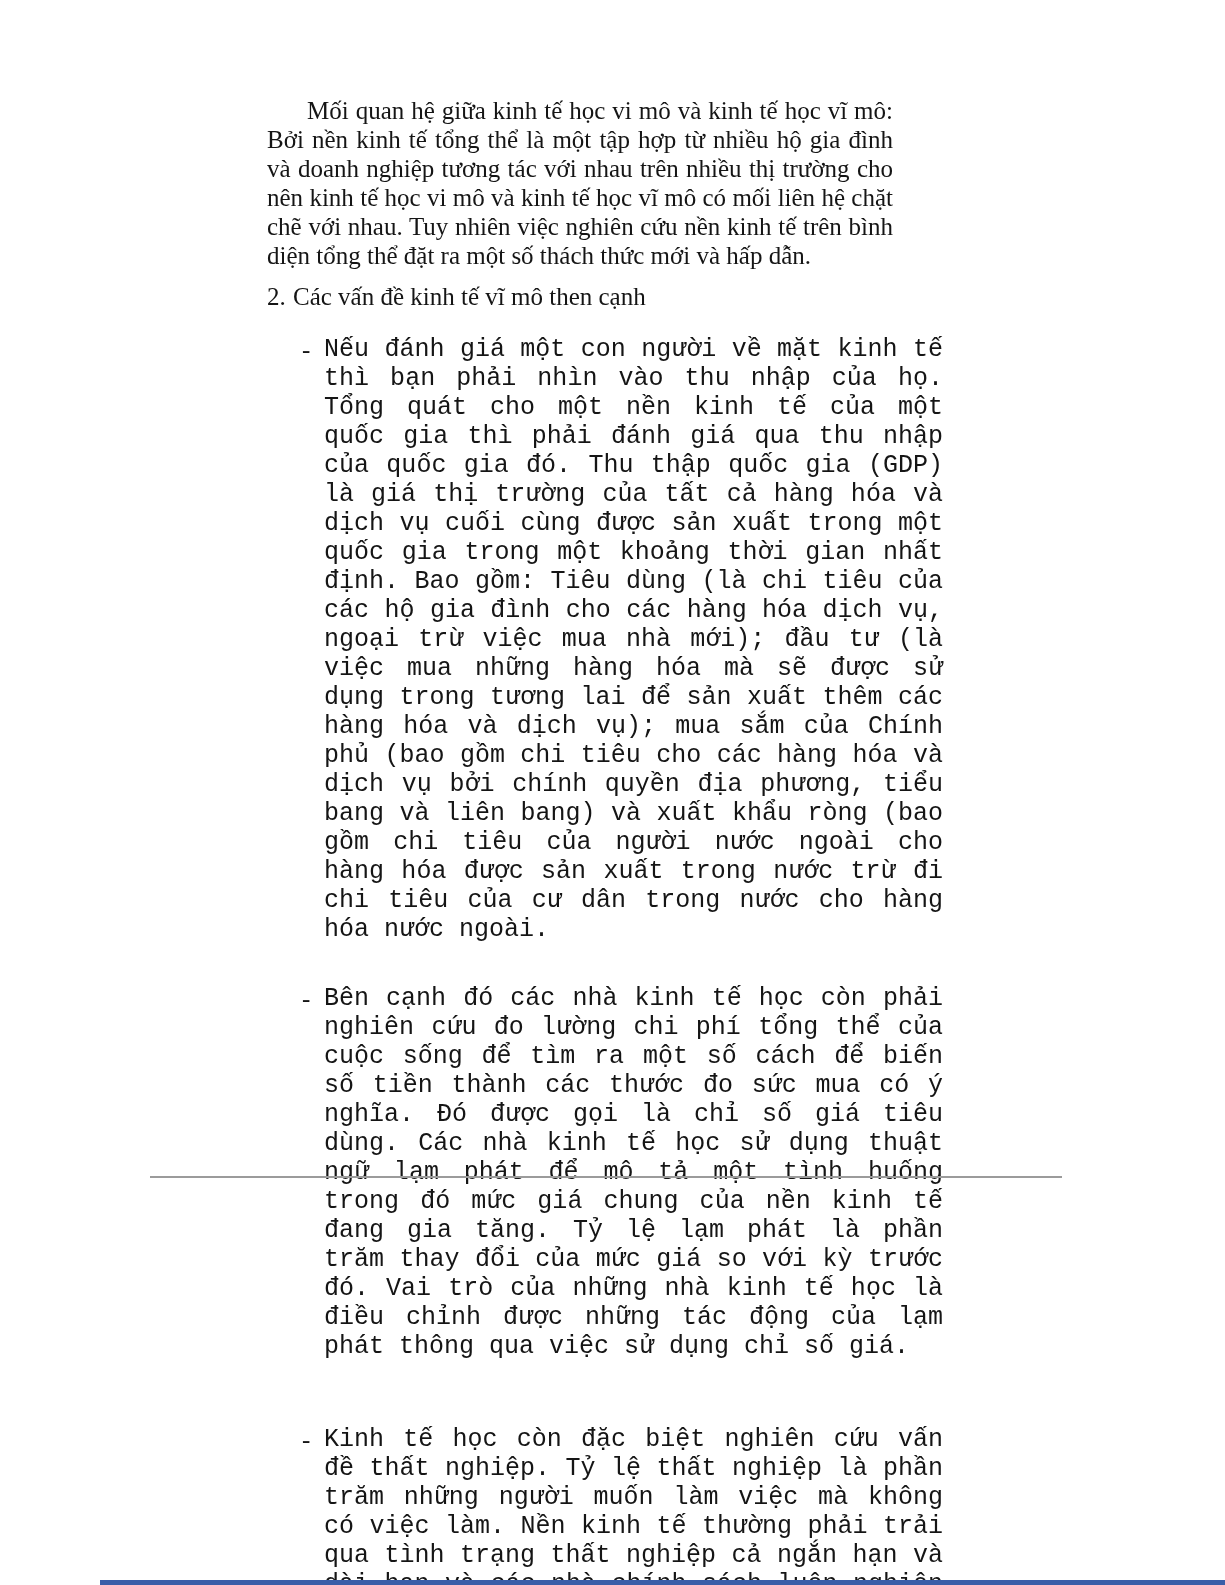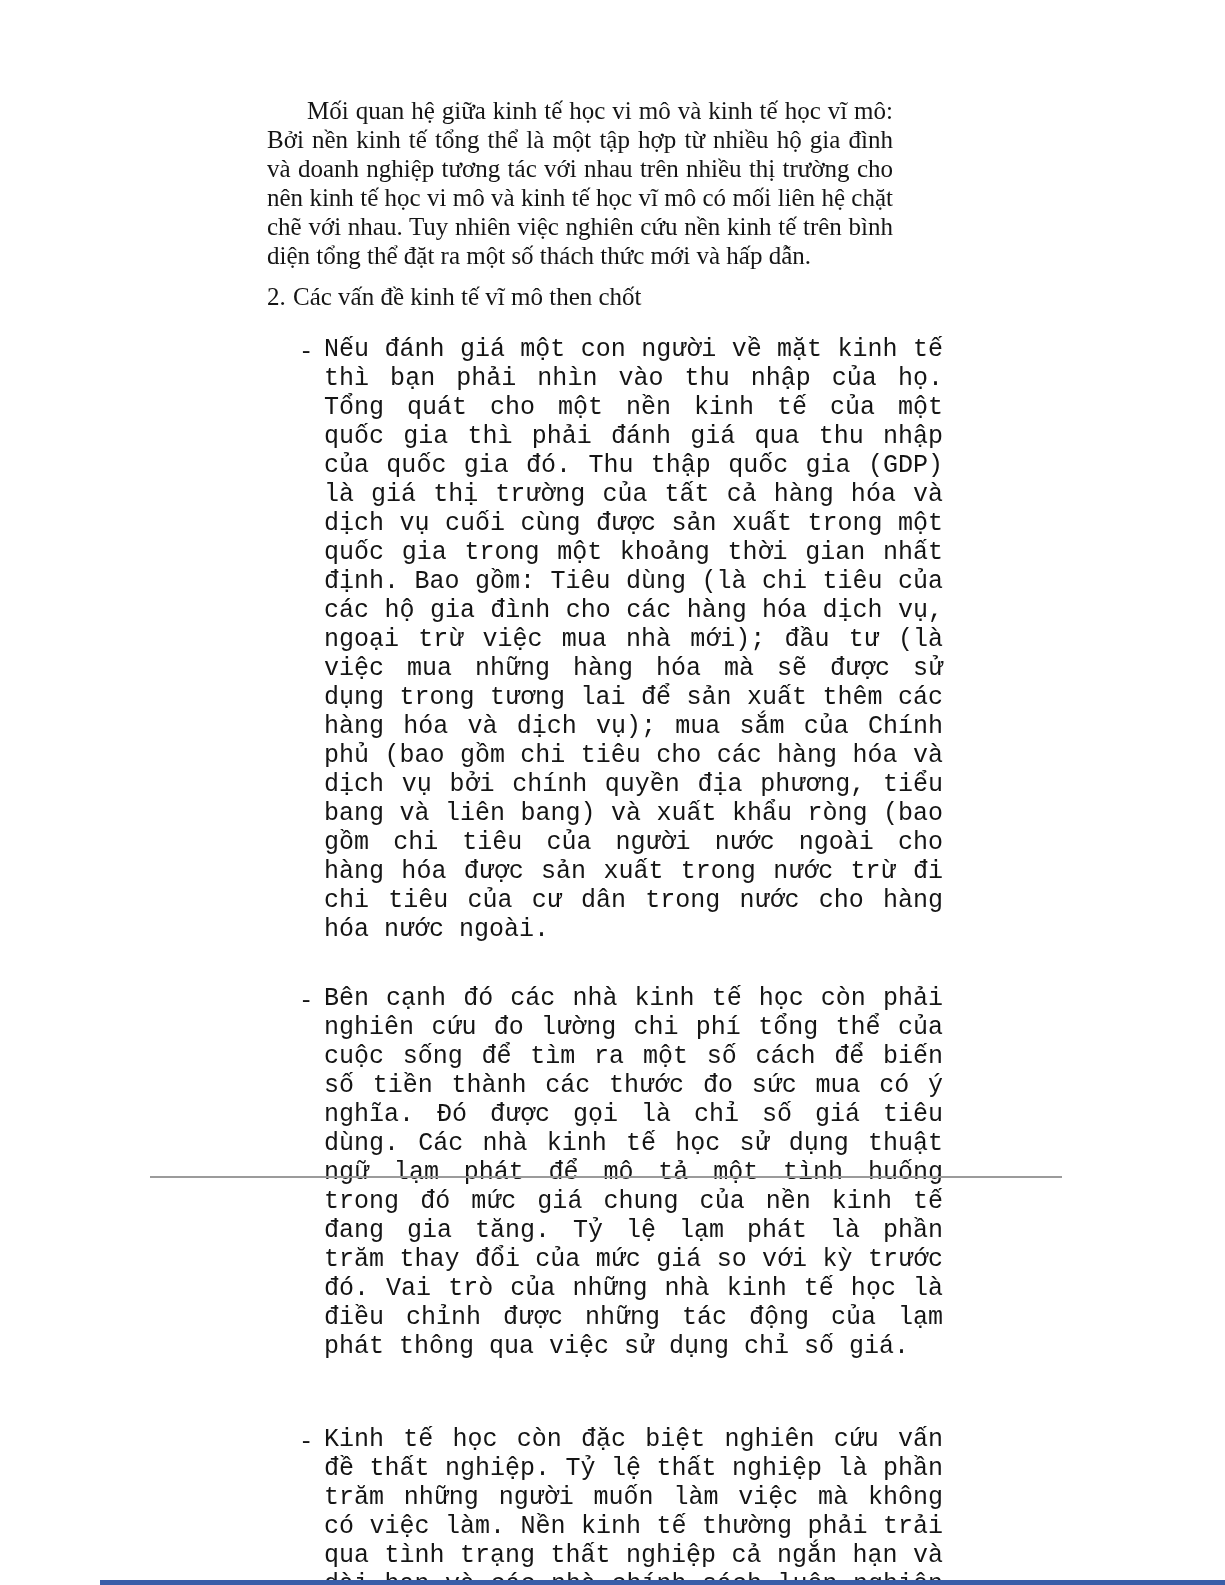--- a/index.html
+++ b/index.html
@@ -77,21 +77,21 @@
 <body>
 
 <div class="page">
 
   <div class="content">
 
     <p class="para intro">Mối quan hệ giữa kinh tế học vi mô và kinh tế học vĩ mô: Bởi nền kinh tế tổng thể là một tập hợp từ nhiều hộ gia đình và doanh nghiệp tương tác với nhau trên nhiều thị trường cho nên kinh tế học vi mô và kinh tế học vĩ mô có mối liên hệ chặt chẽ với nhau. Tuy nhiên việc nghiên cứu nền kinh tế trên bình diện tổng thể đặt ra một số thách thức mới và hấp dẫn.</p>
 
     <div class="numbered-item">
       <span class="num">2.</span>
-      <span class="num-text">Các vấn đề kinh tế vĩ mô then chốt</span>
+      <span class="num-text">Các vấn đề kinh tế vĩ mô then cạnh</span>
     </div>
 
     <div class="bullets">
 
       <div class="bullet b1">
         <span class="marker">-</span>
         <p class="bullet-text">Nếu đánh giá một con người về mặt kinh tế thì bạn phải nhìn vào thu nhập của họ. Tổng quát cho một nền kinh tế của một quốc gia thì phải đánh giá qua thu nhập của quốc gia đó. Thu thập quốc gia (GDP) là giá thị trường của tất cả hàng hóa và dịch vụ cuối cùng được sản xuất trong một quốc gia trong một khoảng thời gian nhất định. Bao gồm: Tiêu dùng (là chi tiêu của các hộ gia đình cho các hàng hóa dịch vụ, ngoại trừ việc mua nhà mới); đầu tư (là việc mua những hàng hóa mà sẽ được sử dụng trong tương lai để sản xuất thêm các hàng hóa và dịch vụ); mua sắm của Chính phủ (bao gồm chi tiêu cho các hàng hóa và dịch vụ bởi chính quyền địa phương, tiểu bang và liên bang) và xuất khẩu ròng (bao gồm chi tiêu của người nước ngoài cho hàng hóa được sản xuất trong nước trừ đi chi tiêu của cư dân trong nước cho hàng hóa nước ngoài.</p>
       </div>
 
       <div class="bullet b2">

